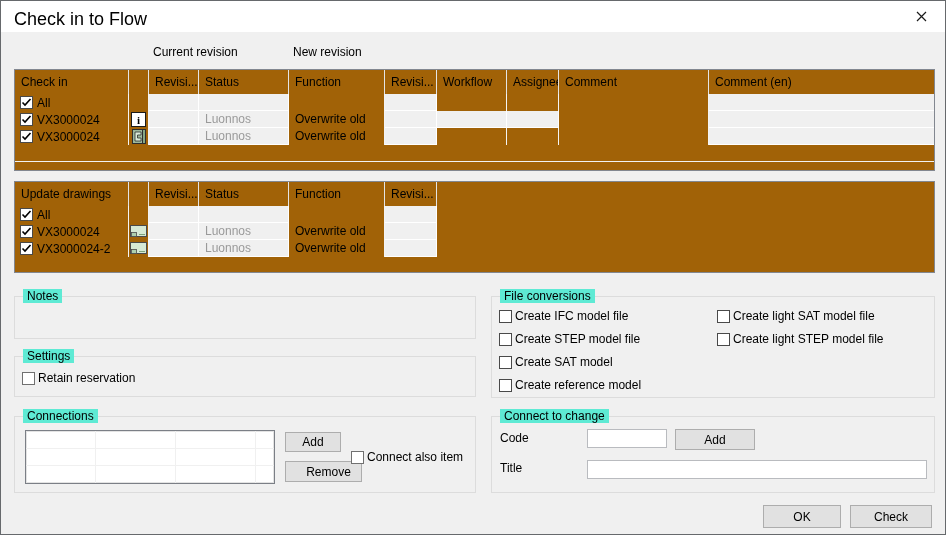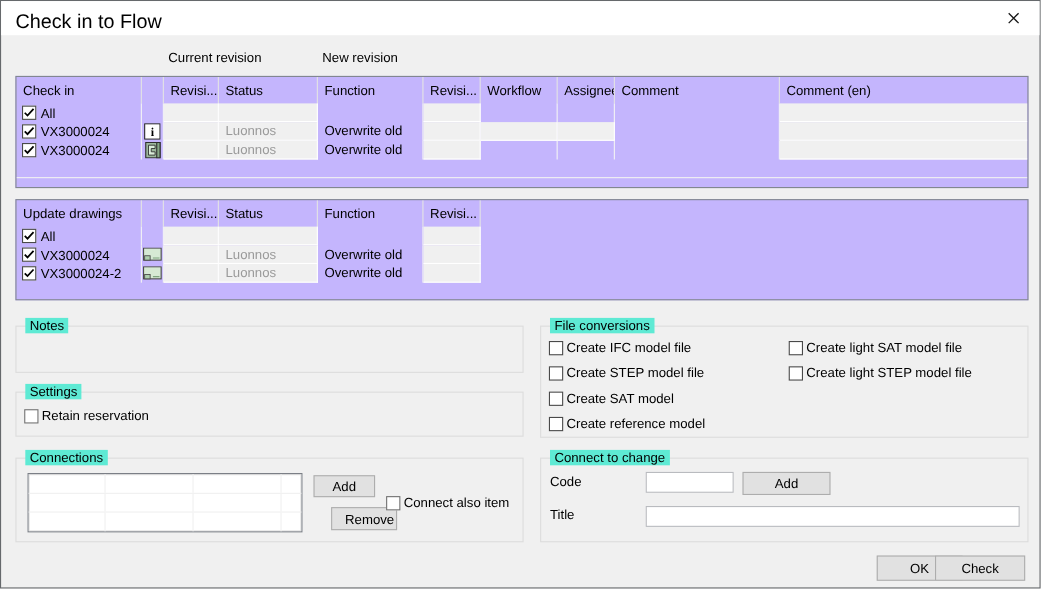--- a/index.html
+++ b/index.html
@@ -9,21 +9,21 @@
 
   .dialog { position:absolute; left:0; top:0; width:946px; height:535px; background:#f0f0f0; border:1px solid #66696c; }
 
   .titlebar { position:absolute; left:0; top:0; width:100%; height:31px; background:#ffffff; }
   .title { position:absolute; left:13px; top:8px; font-size:18px; }
   .close-btn { position:absolute; right:2px; top:0; width:44px; height:30px; display:flex; align-items:center; justify-content:center; }
 
   .rev-label { position:absolute; font-size:12px; white-space:nowrap; }
 
   
-  .lv { position:absolute; background:#c4b5fd; border:1px solid #828790; overflow:hidden; }
+  .lv { position:absolute; background:#a16207; border:1px solid #828790; overflow:hidden; }
   .lv-head { display:flex; height:24px; }
   .lv-th { padding:5px 4px 0 6px; border-right:1px solid #e4e4e4; white-space:nowrap; overflow:hidden; flex:none; }
   .lv-th.flex { flex:1; border-right:none; }
   .lv-row { display:flex; height:17px; }
   .lv-row.filler { border-bottom:1px solid #f2f2f2; }
   .lv-cell { flex:none; height:17px; padding:1px 4px 0 6px; border-right:1px solid #f4f4f4; white-space:nowrap; overflow:hidden; }
   .lv-cell.flex { flex:1; border-right:none; }
   .lv-cell.muted { background:#f0f0f0; border-bottom:1px solid #ffffff; border-right-color:#ffffff; }
   .lv-cell.statustext { color:#9a9a9a; }
   .lv-cell.namecell { display:flex; align-items:center; padding:0 0 0 5px; }
@@ -251,21 +251,21 @@
           <div class="mini-cell flex"></div>
         </div>
         <div class="mini-row">
           <div class="mini-cell" style="width: 70px;"></div>
           <div class="mini-cell" style="width: 80px;"></div>
           <div class="mini-cell" style="width: 80px;"></div>
           <div class="mini-cell flex"></div>
         </div>
       </div>
     <div class="btn" style="left:270px; top:15px; width:56px; height:20px;">Add</div>
-    <div class="btn" style="left:286px; top:44px; width:60px; height:21px;padding-left:10px;">Remove</div>
+    <div class="btn" style="left:270px; top:44px; width:77px; height:21px;padding-left:10px;">Remove</div>
     <div class="cbitem" style="position:absolute; left:336px; top:33px; margin:0;">
       <span class="cb light"></span>
       <span class="cbl">Connect also item</span>
     </div>
   </div>
 
   <div class="groupbox" style="left:490px; top:295px; width:444px; height:102px;">
     <span class="gb-label">File conversions</span>
     <div id="fc-left" style="position:absolute; left:7px; top:12px;">
         <div class="cbitem">
@@ -299,16 +299,16 @@
 
   <div class="groupbox" style="left:490px; top:415px; width:444px; height:77px;">
     <span class="gb-label">Connect to change</span>
     <span class="abs" style="left:8px; top:14px;">Code</span>
     <input class="textbox" style="left: 95px; top: 12px; width: 80px; height: 19px; padding: 0px 4px;" value="">
     <div class="btn" style="left:183px; top:12px; width:80px; height:21px;">Add</div>
     <span class="abs" style="left:8px; top:44px;">Title</span>
     <input class="textbox" style="left: 95px; top: 43px; width: 340px; height: 19px; padding: 0px 4px;" value="">
   </div>
 
-  <div class="btn" style="left:796px; top:504px; width:78px; height:23px;">OK</div>
+  <div class="btn" style="left:762px; top:504px; width:78px; height:23px;">OK</div>
   <div class="btn" style="left:849px; top:504px; width:82px; height:23px;">Check</div>
 
 </div>
 
 </body></html>

